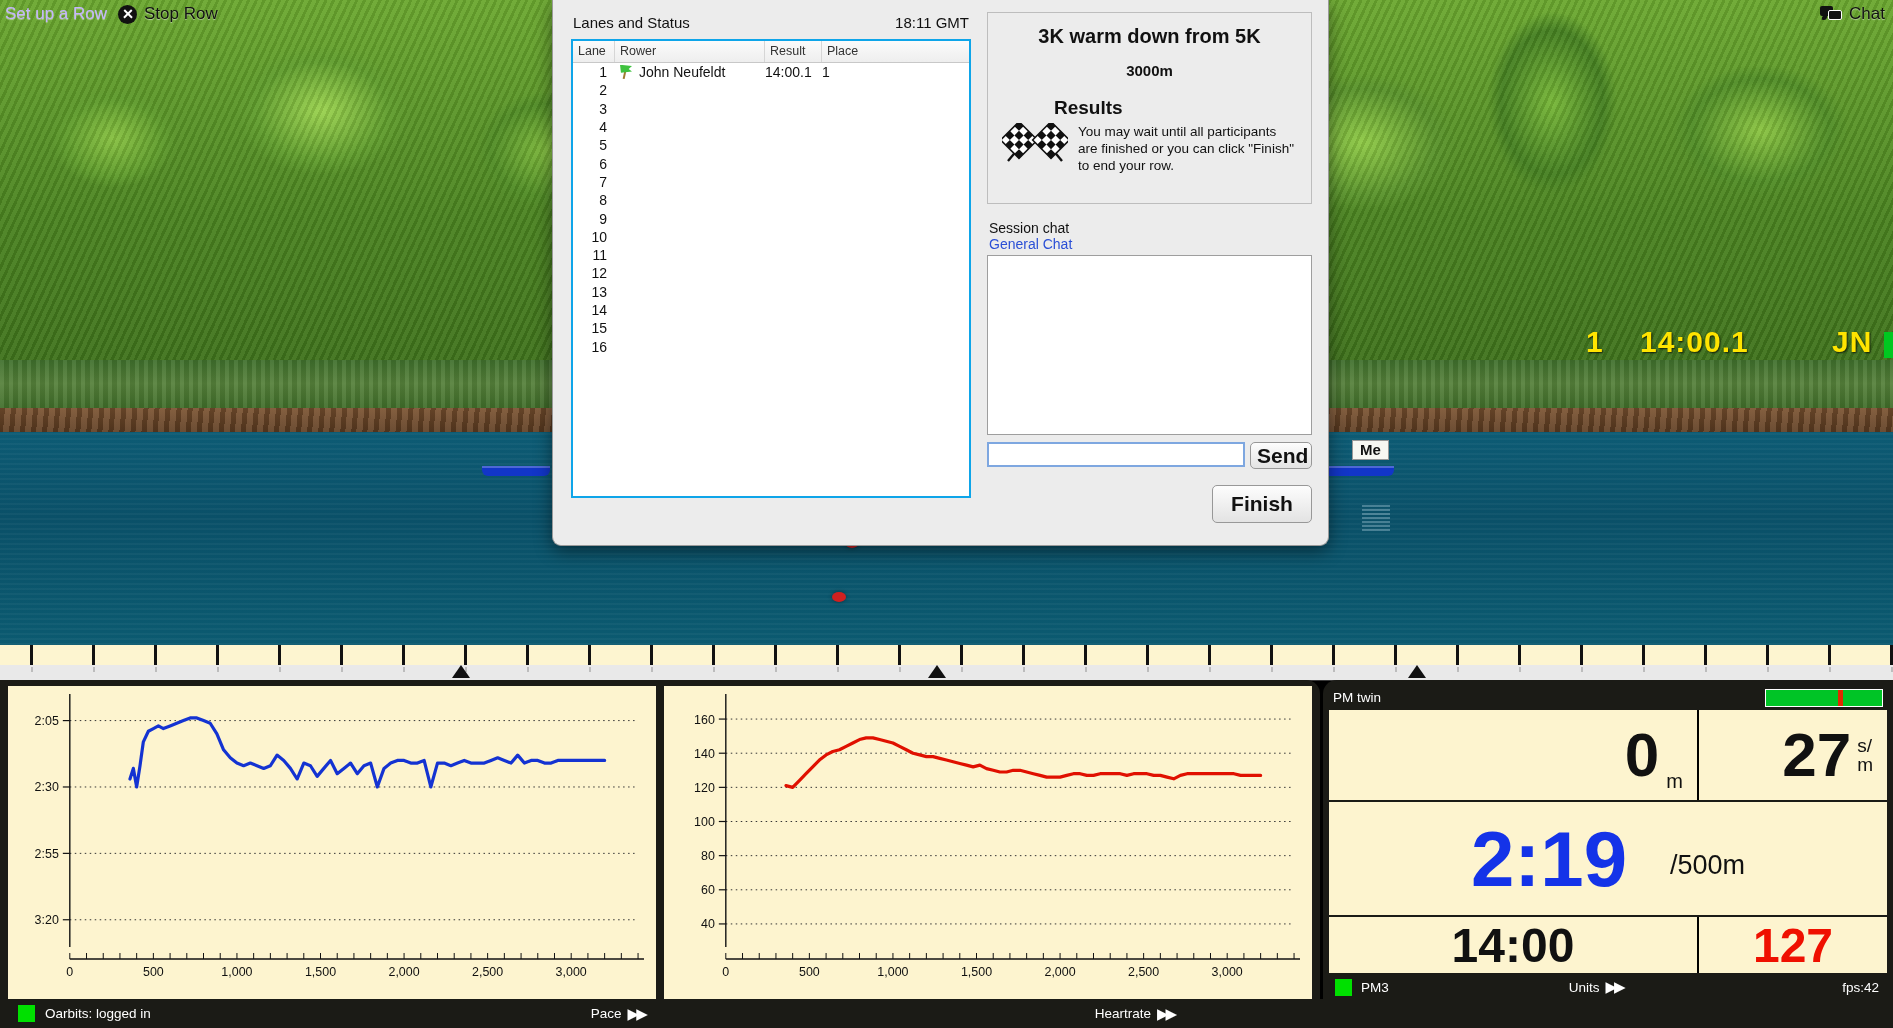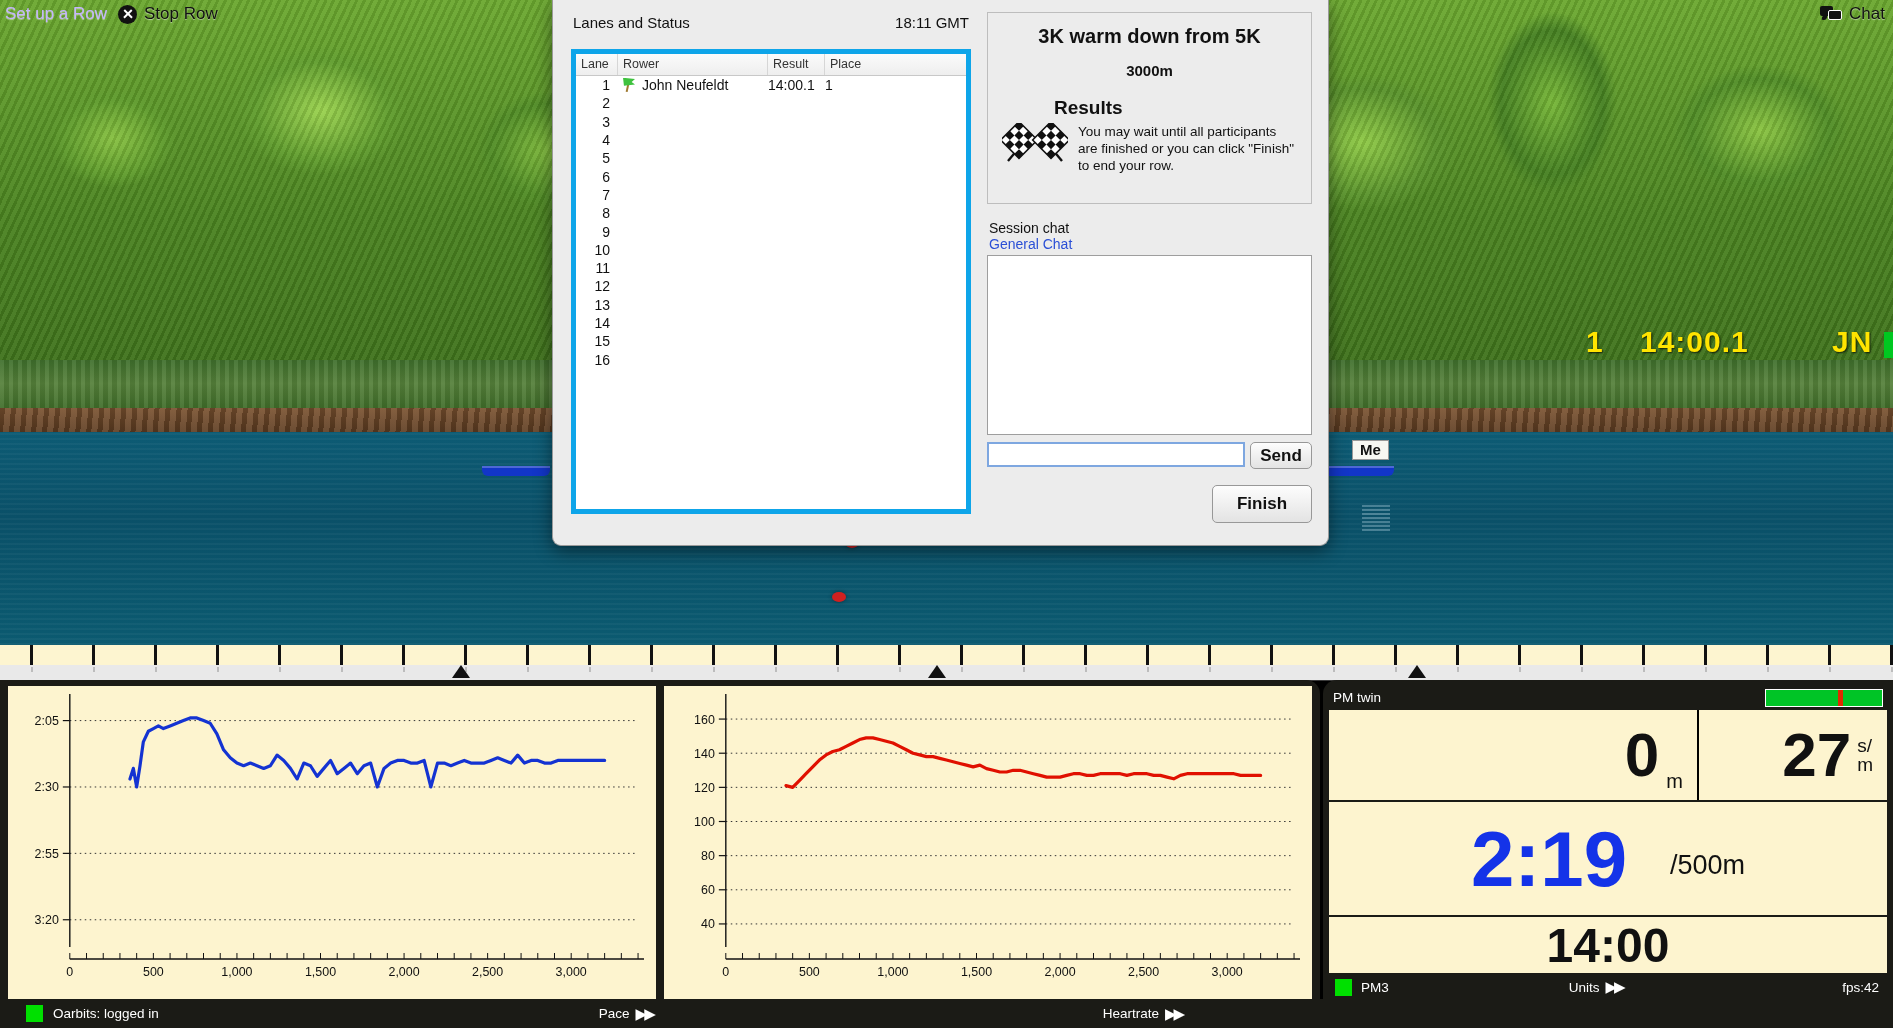--- a/index.html
+++ b/index.html
@@ -67,21 +67,21 @@
   .chat-ico i:nth-child(2){left:8px;top:4px;width:14px;height:10px;border:1.5px solid #fff;box-sizing:border-box;background:#111;}
   .chat-ico i:nth-child(3){left:2px;top:9px;width:5px;height:5px;transform:skewX(-20deg);}
 
   
   .dialog{position:absolute;left:552px;top:0;width:775px;height:545px;z-index:60;
     background:#ececec;border:1px solid #9a9a9a;border-top:none;
     border-radius:0 0 9px 9px;box-shadow:0 5px 18px rgba(0,0,0,.45);}
   .dlg-left{position:absolute;left:18px;top:14px;width:400px;}
   .dlg-head{display:flex;justify-content:space-between;align-items:baseline;
     font-size:15px;color:#111;padding:0 2px 8px 2px;}
-  .lanes-box{background:#fff;border:5px solid #0ea5e9;height:455px;overflow:hidden;margin-top:10px;}
+  .lanes-box{background:#fff;border:2px solid #0ea5e9;height:455px;overflow:hidden;}
   .lanes-hdr{display:flex;background:linear-gradient(#fbfbfb,#eee);border-bottom:1px solid #c8c8c8;
     font-size:12.5px;color:#333;height:21px;align-items:center;}
   .lanes-hdr span{padding-left:5px;border-right:1px solid #d6d6d6;height:100%;line-height:21px;box-sizing:border-box;}
   .c-lane{width:42px;text-align:left;}
   .c-rower{width:150px;}
   .c-result{width:57px;}
   .c-place{flex:1;border-right:none !important;}
   .lane-row{display:flex;font-size:14px;color:#111;height:18.3px;align-items:center;}
   .lane-row .c-lane{text-align:right;padding-right:8px;width:42px;box-sizing:border-box;}
   .lane-row .c-rower{width:150px;display:flex;align-items:center;gap:5px;padding-left:4px;box-sizing:border-box;}
@@ -102,39 +102,39 @@
   .rp-text{font-size:13.5px;line-height:17px;color:#111;}
 
   .chat-label-row{display:flex;justify-content:space-between;align-items:baseline;margin:16px 2px 3px;flex-direction:column;}
   .chat-label{font-size:14px;color:#111;}
   .general-chat{font-size:14px;color:#2a4fd6;cursor:pointer;}
   .chat-log{background:#fff;border:1px solid #9e9e9e;height:178px;}
   .chat-input-row{display:flex;margin-top:7px;gap:5px;align-items:stretch;}
   .chat-input{flex:1;height:25px;border:2px solid #7ea7e0;background:#fff;box-sizing:border-box;
     font-size:13px;padding:0 4px;outline:none;}
   .btn{background:linear-gradient(#fdfdfd,#e3e3e3);border:1px solid #989898;border-radius:5px;
-    font-size:17px;font-weight:bold;color:#111;cursor:pointer;font-family:inherit;text-align:center;}
+    font-size:21px;font-weight:bold;color:#111;cursor:pointer;font-family:inherit;text-align:center;}
   .send-btn{width:62px;height:27px;}
   .finish-btn{width:100px;height:38px;margin:16px 0 0 auto;display:block;}
 
   
   .ruler{position:absolute;left:0;top:645px;width:1893px;height:35px;
     background:linear-gradient(#fdf5d0 0 20px,#e9e9e9 20px 100%);border-bottom:1px solid #3a3a3a;}
   .tick{position:absolute;top:0;width:3px;height:20px;background:#111;}
   .dtick{position:absolute;top:22px;width:2px;height:5px;background:#bdbdbd;}
   .marker{position:absolute;top:20px;width:0;height:0;border-left:9px solid transparent;
     border-right:9px solid transparent;border-bottom:13px solid #111;}
 
   
   .charts{position:absolute;left:0;top:680px;width:1320px;height:348px;background:#1b1b16;
     border-radius:0 14px 0 0;padding:6px 8px 0;box-sizing:border-box;}
   .chart-wrap{display:flex;gap:8px;height:313px;}
   .chart{flex:1;background:#fdf4cf;position:relative;overflow:hidden;}
   .chart svg{display:block;width:100%;height:100%;}
-  .cb-status{position:absolute;left:16px;bottom:0;width:1320px;height:29px;background:#1b1b16;
+  .cb-status{position:absolute;left:8px;bottom:0;width:1320px;height:29px;background:#1b1b16;
     display:flex;align-items:center;color:#fff;font-size:13.5px;}
   .led{width:17px;height:17px;background:#00e000;margin:0 10px 0 10px;}
   .fwd{letter-spacing:-3px;font-size:15px;margin-left:6px;}
 
   
   .pm{position:absolute;left:1323px;top:680px;width:570px;height:348px;background:#1b1b16;
     border-radius:14px 0 0 0;box-sizing:border-box;padding:5px 6px 0;}
   .pm-top{height:25px;display:flex;align-items:center;justify-content:space-between;color:#fff;font-size:13.5px;padding:0 4px;}
   .sr-bar{width:118px;height:18px;background:#00c426;border:1px solid #fff;position:relative;box-sizing:border-box;}
   .sr-bar i{position:absolute;left:62%;top:0;bottom:0;width:5px;background:#e02b00;}
@@ -640,20 +640,23 @@
 
     <div class="pm-r2">
       <span class="pace-num">2:19</span>
       <span class="pace-unit">/500m</span>
     </div>
 
     <div class="pm-r3">
       <div class="pm-c-time">
         <span class="time-num">14:00</span>
       </div>
+      <div class="pm-c-hr">
+        <span class="hr-num">127</span>
+      </div>
     </div>
 
     <div class="pm-status">
       <span class="pm-led"></span>
       <span>PM3</span>
       <span style="margin-left:180px;">Units</span>
       <span class="fwd">▶▶</span>
       <span style="margin-left:auto;margin-right:8px;">fps:42</span>
     </div>
   </div>

